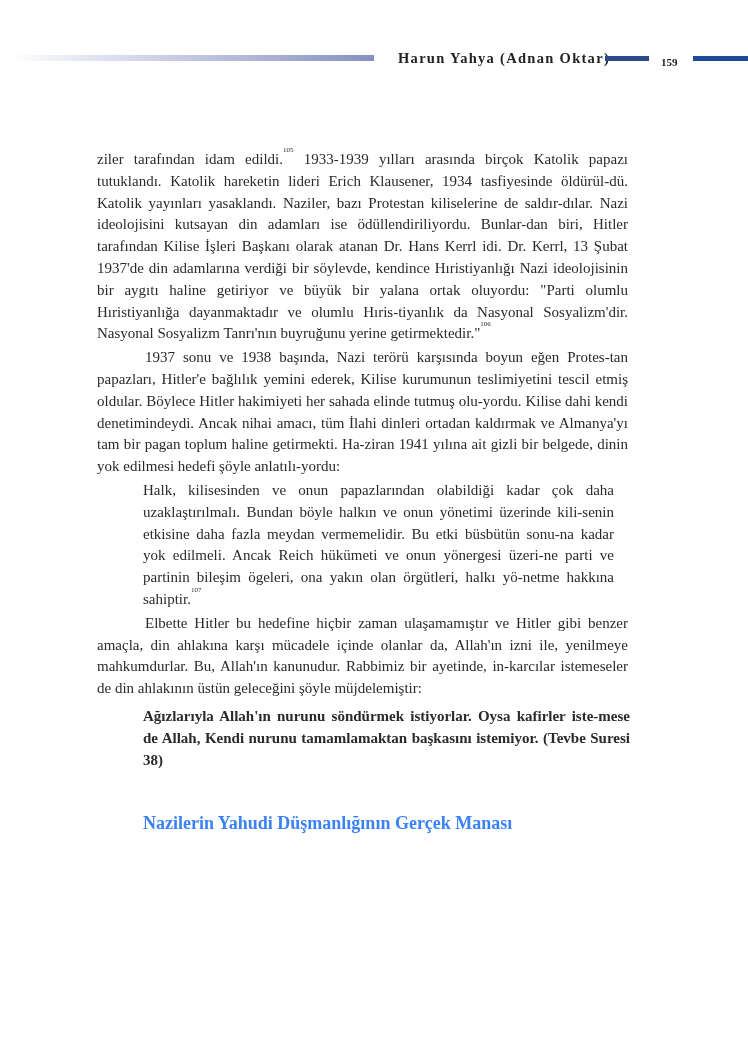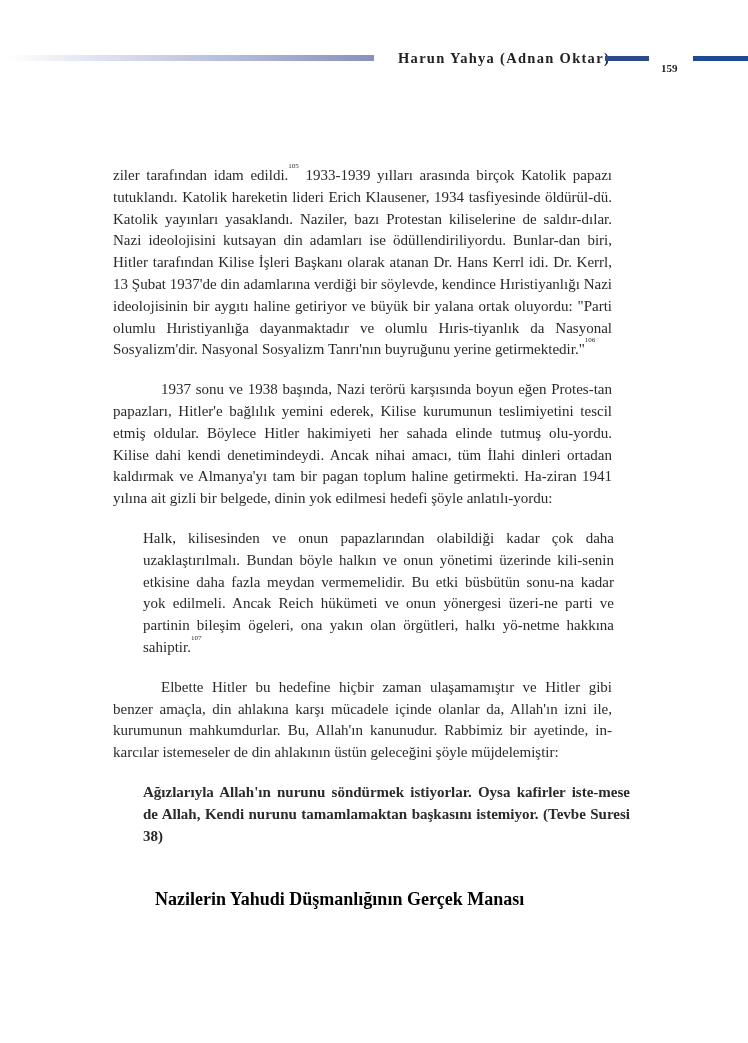--- a/index.html
+++ b/index.html
@@ -10,53 +10,53 @@
   .header { position: absolute; left: 0; top: 48px; width: 748px; height: 24px; }
   .grad-bar {
     position: absolute; left: 8px; top: 7px; width: 366px; height: 6px;
     background: linear-gradient(to right, #ffffff 0%, #dfe2ef 25%, #b7bddb 60%, #8790bf 100%);
   }
   .running-title {
     position: absolute; left: 398px; top: 0px; font-size: 14.5px; font-weight: bold;
     letter-spacing: 1.3px; color: #222; white-space: nowrap; line-height: 20px;
   }
   .short-bar { position: absolute; left: 605px; top: 8px; width: 44px; height: 5px; background: #2d4a8c; }
-  .page-num { position: absolute; left: 661px; top: 12px; font-size: 11px; font-weight: bold; color: #222; line-height: 16px; }
+  .page-num { position: absolute; left: 661px; top: 6px; font-size: 11px; font-weight: bold; color: #222; line-height: 16px; }
   .right-bar { position: absolute; left: 693px; top: 8px; width: 55px; height: 5px; background: #1f4a93; }
 
   .content { position: absolute; left: 95px; top: 147px; width: 535px; }
   .p {
-    font-size: 15px; line-height: 21.8px; text-align: justify; margin: 18px; hyphens: manual;
+    font-size: 15px; line-height: 21.8px; text-align: justify; margin: 2px; hyphens: manual;
   }
   .p.indent { text-indent: 48px; }
   .p.noindent { text-indent: 0; }
   .quote { margin: 0 16px 0 48px; font-size: 15px; line-height: 21.8px; text-align: justify; }
   .verse { margin: 6px 0 0 48px; font-size: 15px; line-height: 21.8px; font-weight: bold; text-align: justify; }
   sup { font-size: 7px; vertical-align: top; position: relative; top: -2px; line-height: 1; }
   .section-heading {
-    margin: 40px 0 8px 60px; font-size: 18px; font-weight: bold; color: #000000; line-height: 24px;
+    margin: 40px 0 8px 48px; font-size: 18px; font-weight: bold; color: #3b82f6; line-height: 24px;
   }
 </style>
 </head>
 <body>
 
 <div class="header">
   <div class="grad-bar"></div>
   <div class="running-title">Harun Yahya (Adnan Oktar)</div>
   <div class="short-bar"></div>
   <div class="page-num">159</div>
   <div class="right-bar"></div>
 </div>
 
 <div class="content">
   <p class="p noindent"><span>ziler tarafından idam edildi.</span><sup>105</sup><span> 1933-1939 yılları arasında birçok Katolik papazı tutuklandı. Katolik hareketin lideri Erich Klausener, 1934 tasfiyesinde öldürül-dü. Katolik yayınları yasaklandı. Naziler, bazı Protestan kiliselerine de saldır-dılar.  Nazi ideolojisini kutsayan din adamları ise ödüllendiriliyordu. Bunlar-dan biri, Hitler tarafından Kilise İşleri Başkanı olarak atanan Dr. Hans Kerrl idi. Dr. Kerrl, 13 Şubat 1937'de din adamlarına verdiği bir söylevde, kendince Hıristiyanlığı Nazi ideolojisinin bir aygıtı haline getiriyor ve büyük bir yalana ortak oluyordu: "Parti olumlu Hıristiyanlığa dayanmaktadır ve olumlu Hıris-tiyanlık da Nasyonal Sosyalizm'dir. Nasyonal Sosyalizm Tanrı'nın buyruğunu yerine getirmektedir."</span><sup>106</sup></p>
 
   <p class="p indent">1937 sonu ve 1938 başında, Nazi terörü karşısında boyun eğen Protes-tan papazları, Hitler'e bağlılık yemini ederek, Kilise kurumunun teslimiyetini tescil etmiş oldular. Böylece Hitler hakimiyeti her sahada elinde tutmuş olu-yordu. Kilise dahi kendi denetimindeydi. Ancak nihai amacı, tüm İlahi dinleri ortadan kaldırmak ve Almanya'yı tam bir pagan toplum haline getirmekti. Ha-ziran 1941 yılına ait gizli bir belgede, dinin yok edilmesi hedefi şöyle anlatılı-yordu:</p>
 
   <p class="quote"><span>Halk, kilisesinden ve onun papazlarından olabildiği kadar çok daha uzaklaştırılmalı. Bundan böyle halkın ve onun yönetimi üzerinde kili-senin etkisine daha fazla meydan vermemelidir. Bu etki büsbütün sonu-na kadar yok edilmeli. Ancak Reich hükümeti ve onun yönergesi üzeri-ne parti ve partinin bileşim ögeleri, ona yakın olan örgütleri, halkı yö-netme hakkına sahiptir.</span><sup>107</sup></p>
 
-  <p class="p indent">Elbette Hitler bu hedefine hiçbir zaman ulaşamamıştır ve Hitler gibi benzer amaçla, din ahlakına karşı mücadele içinde olanlar da, Allah'ın izni ile, kurumunun mahkumdurlar. Bu, Allah'ın kanunudur. Rabbimiz bir ayetinde, in-karcılar istemeseler de din ahlakının üstün geleceğini şöyle müjdelemiştir:</p>
+  <p class="p indent">Elbette Hitler bu hedefine hiçbir zaman ulaşamamıştır ve Hitler gibi benzer amaçla, din ahlakına karşı mücadele içinde olanlar da, Allah'ın izni ile, yenilmeye mahkumdurlar. Bu, Allah'ın kanunudur. Rabbimiz bir ayetinde, in-karcılar istemeseler de din ahlakının üstün geleceğini şöyle müjdelemiştir:</p>
 
   <p class="verse">Ağızlarıyla Allah'ın nurunu söndürmek istiyorlar. Oysa kafirler iste-mese de Allah, Kendi nurunu tamamlamaktan başkasını istemiyor. (Tevbe Suresi 38)</p>
 
   <h2 class="section-heading">Nazilerin Yahudi Düşmanlığının Gerçek Manası</h2>
 
 </div>
 
 </body></html>

